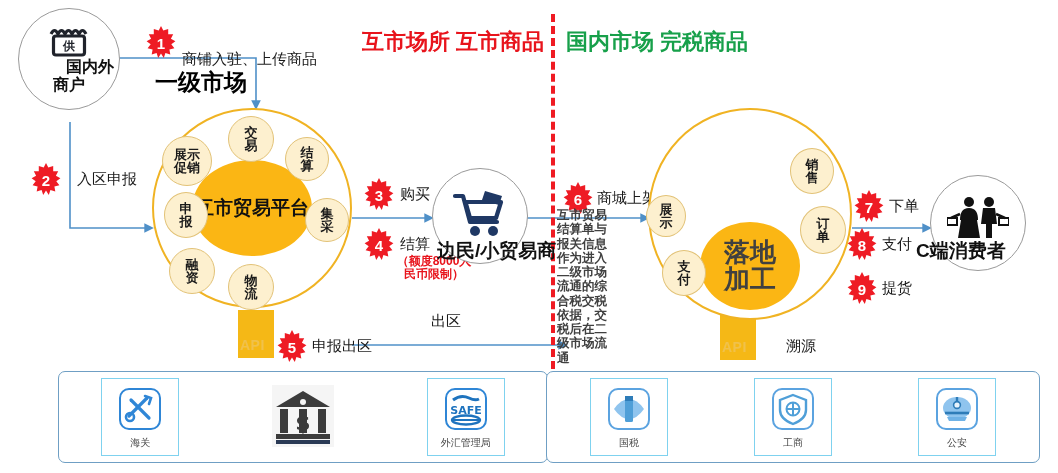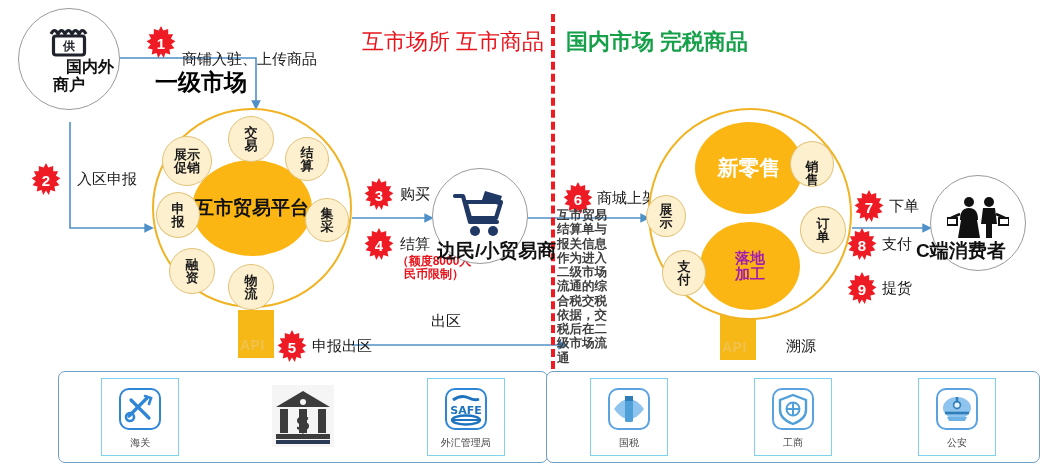--- a/index.html
+++ b/index.html
@@ -20,21 +20,21 @@
   .badge-wrap svg{position:absolute;left:0;top:0;}
   .badge-num{
     position:absolute;left:0;top:0;width:34px;height:34px;
     display:flex;align-items:center;justify-content:center;
     color:#fff;font-size:15px;font-weight:bold;
     font-family:"Liberation Sans",sans-serif;
   }
 
   
   .lbl{font-size:15px;color:#1a1a1a;white-space:nowrap;}
-  .hdr-red{font-size:22px;font-weight:normal;color:#e8141c;white-space:nowrap;}
+  .hdr-red{font-size:22px;font-weight:bold;color:#e8141c;white-space:nowrap;}
   .hdr-green{font-size:22px;font-weight:bold;color:#17a04a;white-space:nowrap;}
   .hdr-gold{font-size:23px;font-weight:bold;color:#000000;white-space:nowrap;}
   .hdr-gold-lg{font-size:23px;font-weight:bold;color:#c8951b;white-space:nowrap;}
   .red-note{font-size:12px;color:#e8141c;font-weight:bold;line-height:1.12;text-align:center;}
   .blue-note{font-size:12.5px;color:#404040;font-weight:bold;line-height:1.14;}
   .strong-black{font-size:19px;font-weight:bold;color:#111;white-space:nowrap;}
   .api-txt{font-size:14px;color:#f0c14b;font-weight:bold;letter-spacing:.5px;}
 
   
   .ring{
@@ -216,21 +216,21 @@
   </div>
   <div class="abs sat" style="left:305px;top:198px;width:44px;height:44px;">
     <span style="display:inline-block;width:18px;">集采</span>
   </div>
   <div class="abs sat" style="left:228px;top:264px;width:46px;height:46px;">
     <span style="display:inline-block;width:18px;">物流</span>
   </div>
   <div class="abs sat" style="left:169px;top:248px;width:46px;height:46px;">
     <span style="display:inline-block;width:18px;">融资</span>
   </div>
-  <div class="abs sat" style="left:156px;top:192px;width:44px;height:46px;">
+  <div class="abs sat" style="left:164px;top:192px;width:44px;height:46px;">
     <span style="display:inline-block;width:18px;">申报</span>
   </div>
   <div class="abs sat" style="left:162px;top:136px;width:50px;height:50px;">
     <span style="display:inline-block;width:26px;">展示促销</span>
   </div>
 
   <div class="abs node-circle outline-circle" style="left:432px;top:168px;width:96px;height:96px;">
     <span>
       <svg width="56" height="50" viewBox="0 0 56 50">
         <path d="M3 7 L11 7 L18 33 L45 33" fill="none" stroke="#1f3864" stroke-width="4.2" stroke-linecap="round" stroke-linejoin="round"></path>
@@ -246,28 +246,27 @@
   <div class="abs lbl" style="left:431px;top:312px;">出区</div>
 
   <div class="abs blue-note" style="left:557px;top:208px;width:62px;">互市贸易结算单与报关信息作为进入二级市场流通的综合税交税依据，交税后在二级市场流通</div>
 
   <div class="abs api-bar" style="left:720px;top:312px;width:36px;height:48px;"></div>
   <div class="abs api-txt" style="left:722px;top:339px;">API</div>
   <div class="abs lbl" style="left:765px;top:337px;margin-left:21px;">溯源</div>
 
   <div class="abs ring" style="left:648px;top:108px;width:204px;height:212px;"></div>
 
-  <div class="abs core" style="left:695px;top:122px;width:108px;height:92px;font-size:21px;color:#fff;">新零售</div>
-
-  <div class="abs core" style="left:700px;top:222px;width:100px;height:88px;font-size:15px;color:#a21caf;flex-direction:column;line-height:1.04;">
+
+  <div class="abs core" style="left:700px;top:222px;width:100px;height:88px;font-size:26px;color:#404040;flex-direction:column;line-height:1.04;">
     <span>落地</span>
     <span>加工</span>
   </div>
 
-  <div class="abs sat" style="left:790px;top:141px;width:44px;height:46px;align-items:flex-end;">
+  <div class="abs sat" style="left:790px;top:148px;width:44px;height:46px;">
     <span style="display:inline-block;width:18px;">销售</span>
   </div>
   <div class="abs sat" style="left:800px;top:206px;width:46px;height:48px;">
     <span style="display:inline-block;width:18px;">订单</span>
   </div>
   <div class="abs sat" style="left:646px;top:195px;width:40px;height:42px;">
     <span style="display:inline-block;width:16px;">展示</span>
   </div>
   <div class="abs sat" style="left:662px;top:250px;width:44px;height:46px;">
     <span style="display:inline-block;width:18px;">支付</span>

